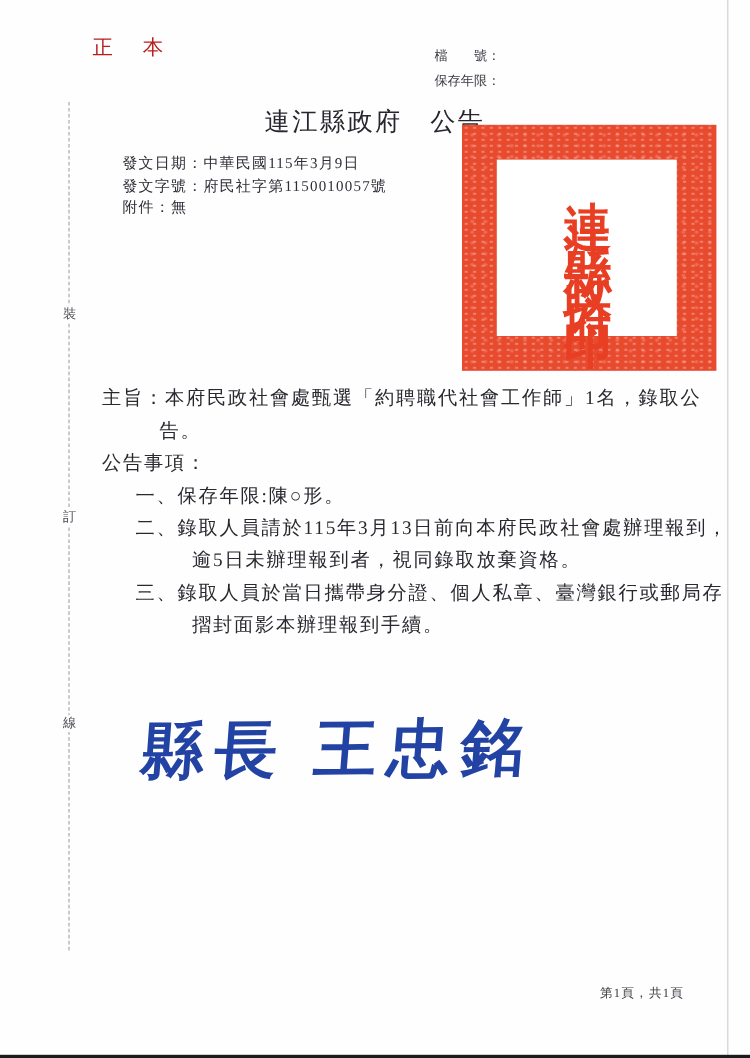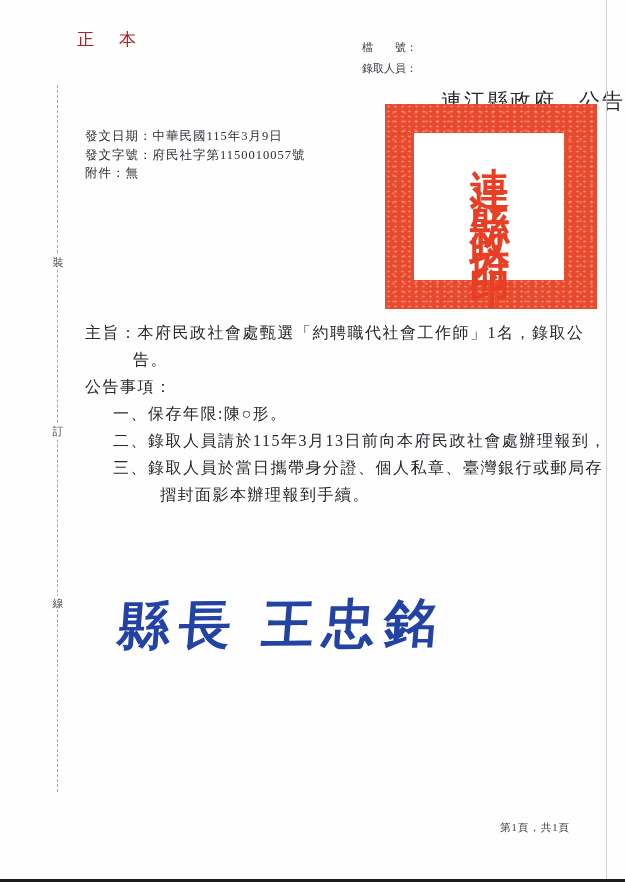--- a/index.html
+++ b/index.html
@@ -40,25 +40,25 @@
   .copy-label {
     position:absolute; left:77px; top:28px;
     font-size:17px; letter-spacing:4px; color:#b91c1c;
   }
   .file-block {
     position:absolute; left:362px; top:37px;
     font-size:11px; line-height:21px; color:#3a3a44;
   }
   .doc-title {
     position:absolute; left:0; top:87px; width:625px;
-    text-align:right; font-size:21px; letter-spacing:2px;
+    text-align:center; font-size:21px; letter-spacing:2px;
     color:#26262e;
   }
   .meta-block {
-    position:absolute; left:85px; top:127px;
+    position:absolute; left:102px; top:127px;
     font-size:12.5px; line-height:18.5px; color:#2e2e38;
     letter-spacing:1px;
   }
   
   .official-seal {
     position:absolute; left:385px; top:104px;
     width:212px; height:205px;
     background:#e84a2e;
     background-image:
       radial-gradient(rgba(255,255,255,0.30) 1px, transparent 1.8px),
@@ -115,21 +115,21 @@
 <div class="page">
 
   <div class="binding-line"></div>
   <div class="binding-char c0">裝</div>
   <div class="binding-char c1">訂</div>
   <div class="binding-char c2">線</div>
 
   <div class="copy-label">正　本</div>
   <div class="file-block">
     <div>檔　　號：</div>
-    <div>錄取人員：</div>
+    <div>保存年限：</div>
   </div>
 
   <div class="doc-title">連江縣政府　公告</div>
 
   <div class="meta-block">
     <div>發文日期：中華民國115年3月9日</div>
     <div>發文字號：府民社字第1150010057號</div>
     <div>附件：無</div>
   </div>
 
@@ -138,20 +138,21 @@
       <div class="seal-text">連江縣政府印</div>
     </div>
   </div>
 
   <div class="body-lines">
       <div class="body-line indent-0">主旨：本府民政社會處甄選「約聘職代社會工作師」1名，錄取公</div>
       <div class="body-line indent-1">告。</div>
       <div class="body-line indent-0">公告事項：</div>
       <div class="body-line indent-2">一、保存年限:陳○形。</div>
       <div class="body-line indent-2">二、錄取人員請於115年3月13日前向本府民政社會處辦理報到，</div>
+      <div class="body-line indent-3">逾5日未辦理報到者，視同錄取放棄資格。</div>
       <div class="body-line indent-2">三、錄取人員於當日攜帶身分證、個人私章、臺灣銀行或郵局存</div>
       <div class="body-line indent-3">摺封面影本辦理報到手續。</div>
     </div>
 
   <div class="signature">縣長 王忠銘</div>
 
   <div class="page-footer">第1頁，共1頁</div>
 
   <div class="scan-right-edge"></div>
   <div class="scan-bottom-edge"></div>

